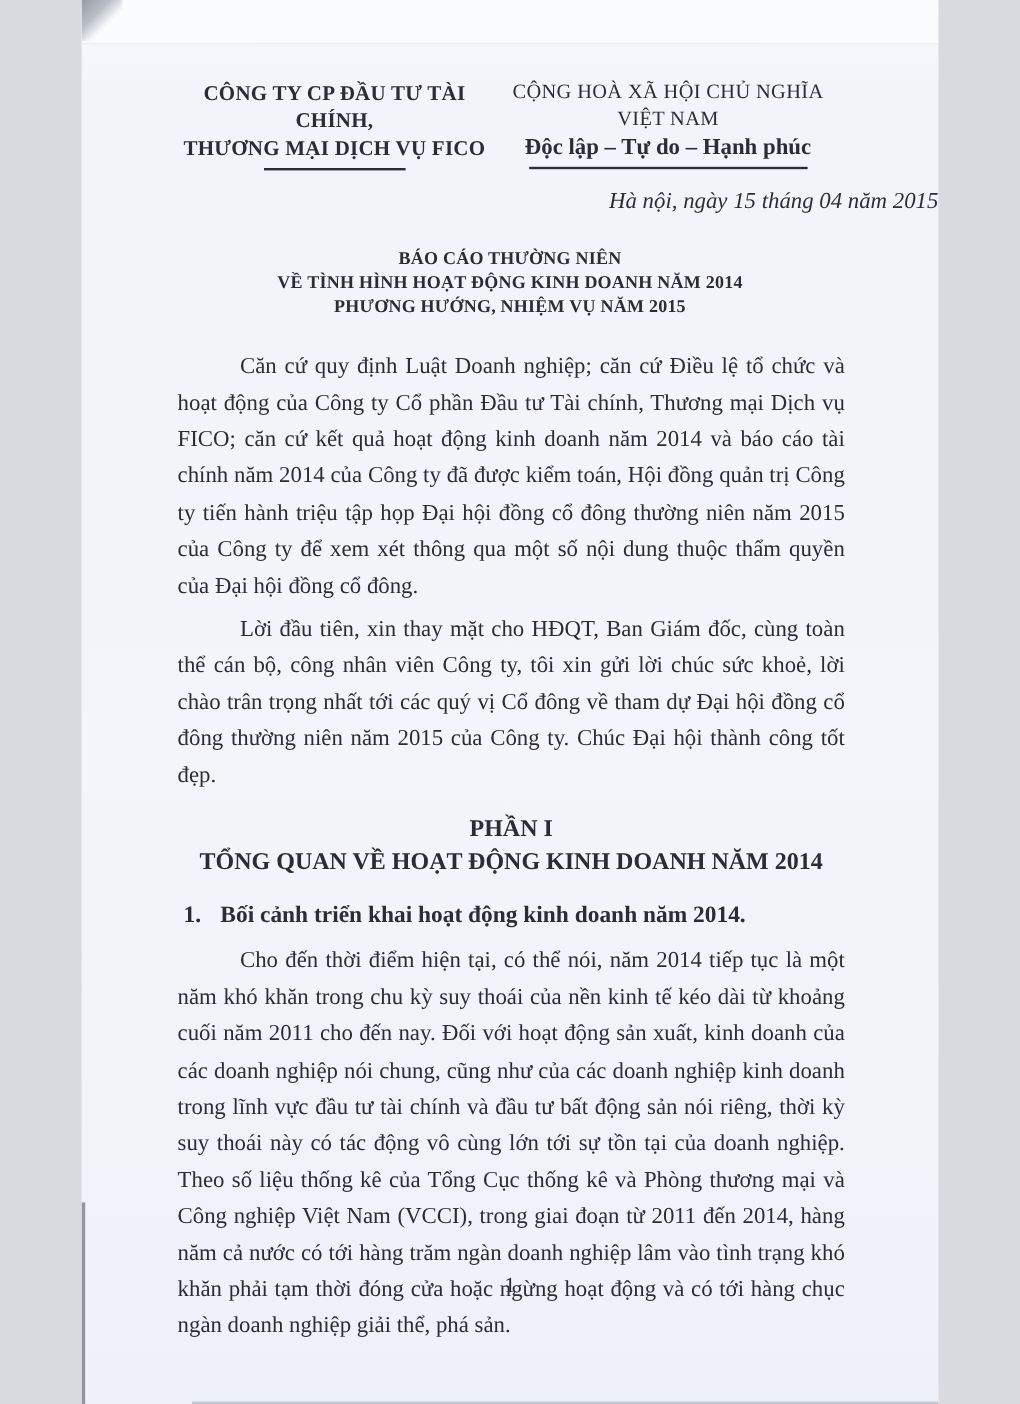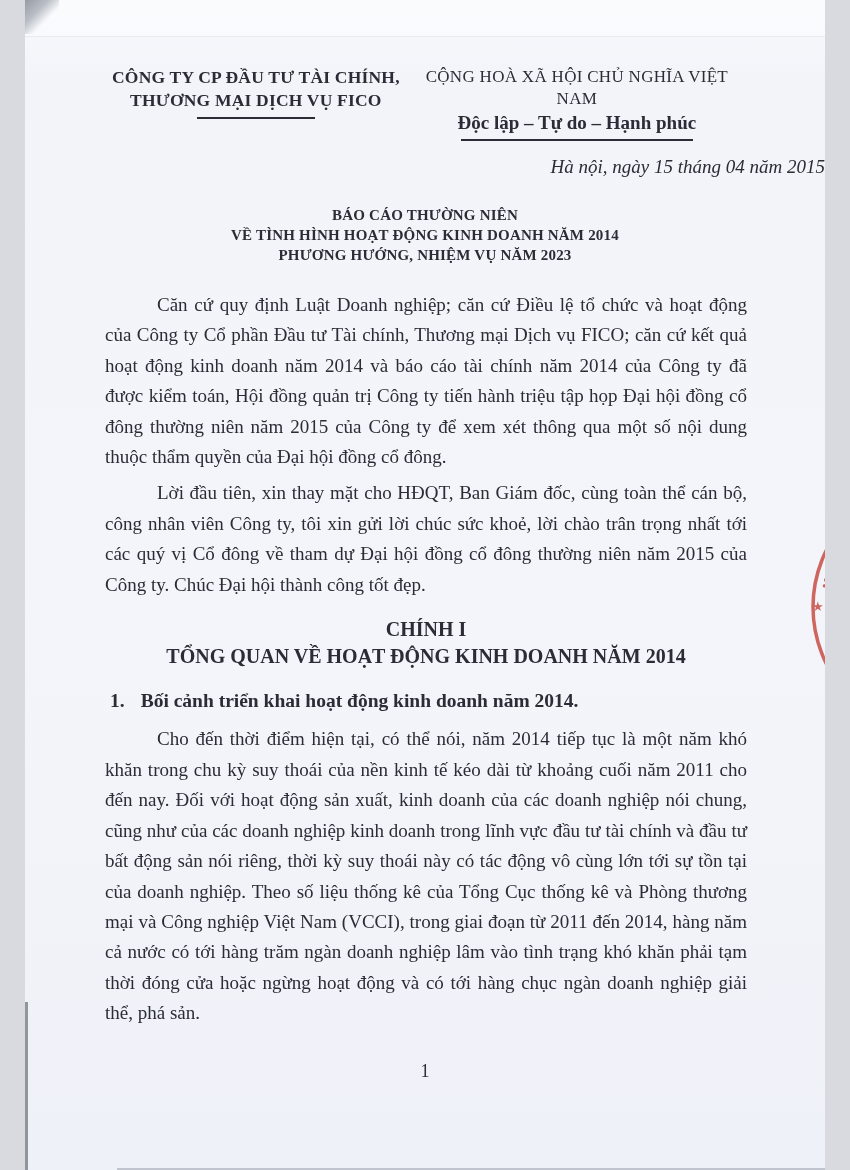--- a/index.html
+++ b/index.html
@@ -1,18 +1,18 @@
 <!DOCTYPE html>
 <html><head>
 <meta charset="utf-8">
 <style>
   html,body{margin:0;padding:0;background:#d8dadf;}
   .page{
     position:relative;
-    width:800px;height:1170px;
+    width:714px;height:1170px;
     margin:0 auto;
     background:linear-gradient(180deg,#f8f9fd 0%,#f2f4f9 7%,#f3f5fa 55%,#eef1f7 100%);
     font-family:"Liberation Serif","DejaVu Serif",serif;
     color:#2b2d36;
     overflow:hidden;
   }
   .fold-highlight{position:absolute;top:0;left:0;right:0;height:36px;background:#fbfcfe;opacity:.75;border-bottom:1px solid #e3e7ee;}
   .corner-artifact{position:absolute;top:0;left:0;width:34px;height:34px;
     background:linear-gradient(135deg,#7d838d 0%,#aab0b9 35%,rgba(255,255,255,0) 62%);opacity:.8;}
   .left-edge-artifact{position:absolute;left:0;top:1002px;width:3px;height:168px;background:#5f646c;opacity:.65;}
@@ -64,29 +64,29 @@
       <div class="republic-line2">Độc lập – Tự do – Hạnh phúc</div>
       <div class="rule rule-right"></div>
     </div>
   </div>
 
   <div class="dateline">Hà nội, ngày 15  tháng 04 năm 2015</div>
 
   <div class="doc-title">
     <div>BÁO CÁO THƯỜNG NIÊN</div>
     <div>VỀ TÌNH HÌNH HOẠT ĐỘNG KINH DOANH NĂM 2014</div>
-    <div>PHƯƠNG HƯỚNG, NHIỆM VỤ NĂM 2023</div>
+    <div>PHƯƠNG HƯỚNG, NHIỆM VỤ NĂM 2015</div>
   </div>
 
   <div class="body-text">
     <p class="first">Căn cứ quy định Luật Doanh nghiệp; căn cứ Điều lệ tổ chức và hoạt động của Công ty Cổ phần Đầu tư Tài chính, Thương mại Dịch vụ FICO; căn cứ kết quả hoạt động kinh doanh năm 2014 và báo cáo tài chính năm 2014 của Công ty đã được kiểm toán, Hội đồng quản trị Công ty tiến hành triệu tập họp Đại hội đồng cổ đông thường niên năm 2015 của Công ty để xem xét thông qua một số nội dung thuộc thẩm quyền của Đại hội đồng cổ đông.</p>
     <p>Lời đầu tiên, xin thay mặt cho HĐQT, Ban Giám đốc, cùng toàn thể cán bộ, công nhân viên Công ty, tôi xin gửi lời chúc sức khoẻ, lời chào trân trọng nhất tới các quý vị Cổ đông về tham dự Đại hội đồng cổ đông thường niên năm 2015 của Công ty. Chúc Đại hội thành công tốt đẹp.</p>
 
     <div class="part-heading">
-      <div>CHÍNH I</div>
+      <div>PHẦN I</div>
       <div>TỔNG QUAN VỀ HOẠT ĐỘNG KINH DOANH NĂM 2014</div>
     </div>
 
     <div class="item-heading">
       <span class="item-number">1.</span>
       <span>Bối cảnh triển khai hoạt động kinh doanh năm 2014.</span>
     </div>
 
     <p>Cho đến thời điểm hiện tại, có thể nói, năm 2014 tiếp tục là một năm khó khăn trong chu kỳ suy thoái của nền kinh tế kéo dài từ khoảng cuối năm 2011 cho đến nay. Đối với hoạt động sản xuất, kinh doanh của các doanh nghiệp nói chung, cũng như của các doanh nghiệp kinh doanh trong lĩnh vực đầu tư tài chính và đầu tư bất động sản nói riêng, thời kỳ suy thoái này có tác động vô cùng lớn tới sự tồn tại của doanh nghiệp. Theo số liệu thống kê của Tổng Cục thống kê và Phòng thương mại và Công nghiệp Việt Nam (VCCI), trong giai đoạn từ 2011 đến 2014, hàng năm cả nước có tới hàng trăm ngàn doanh nghiệp lâm vào tình trạng khó khăn phải tạm thời đóng cửa hoặc ngừng hoạt động và có tới hàng chục ngàn doanh nghiệp giải thể, phá sản.</p>
   </div>

